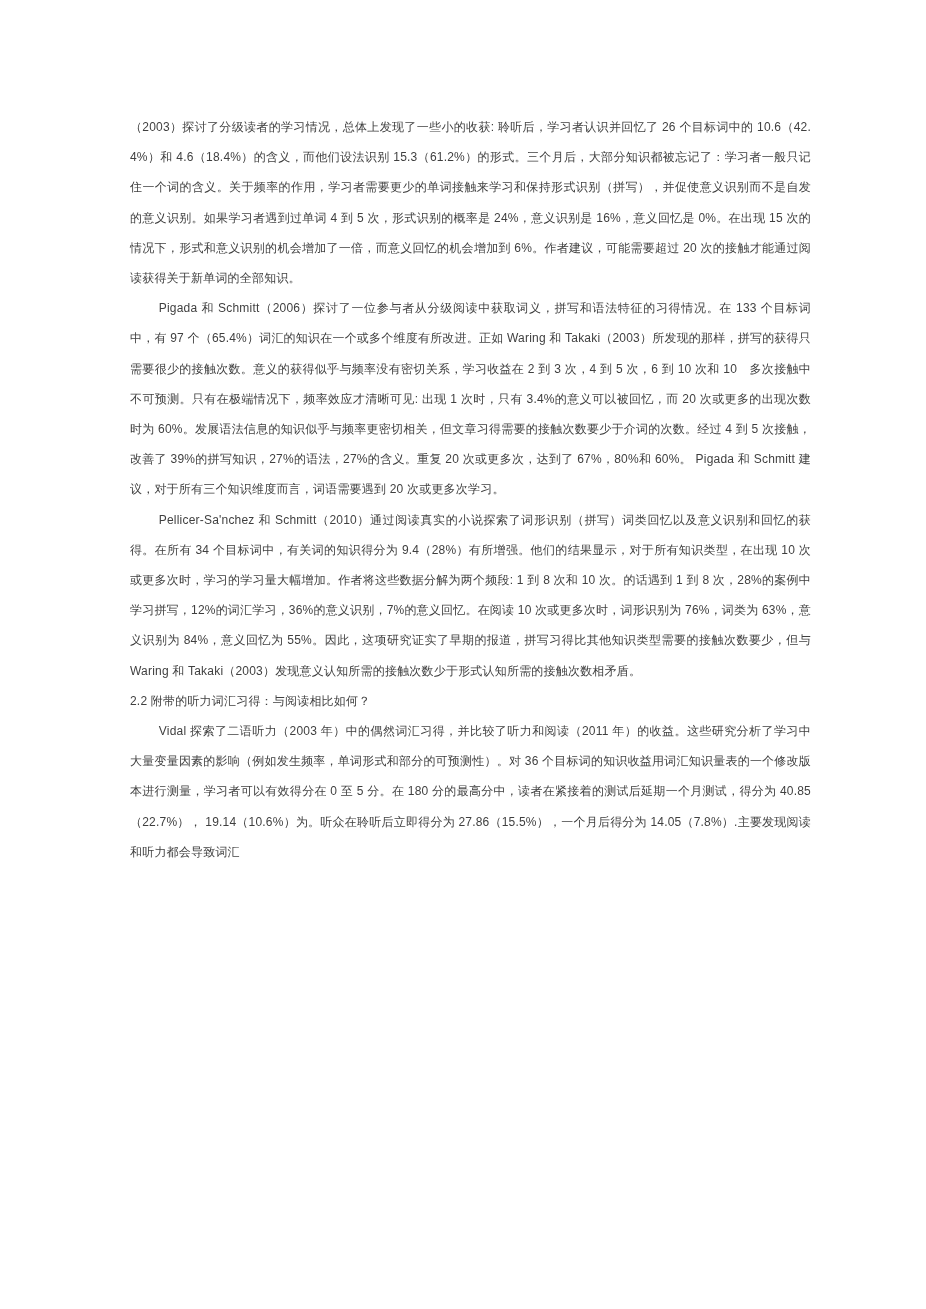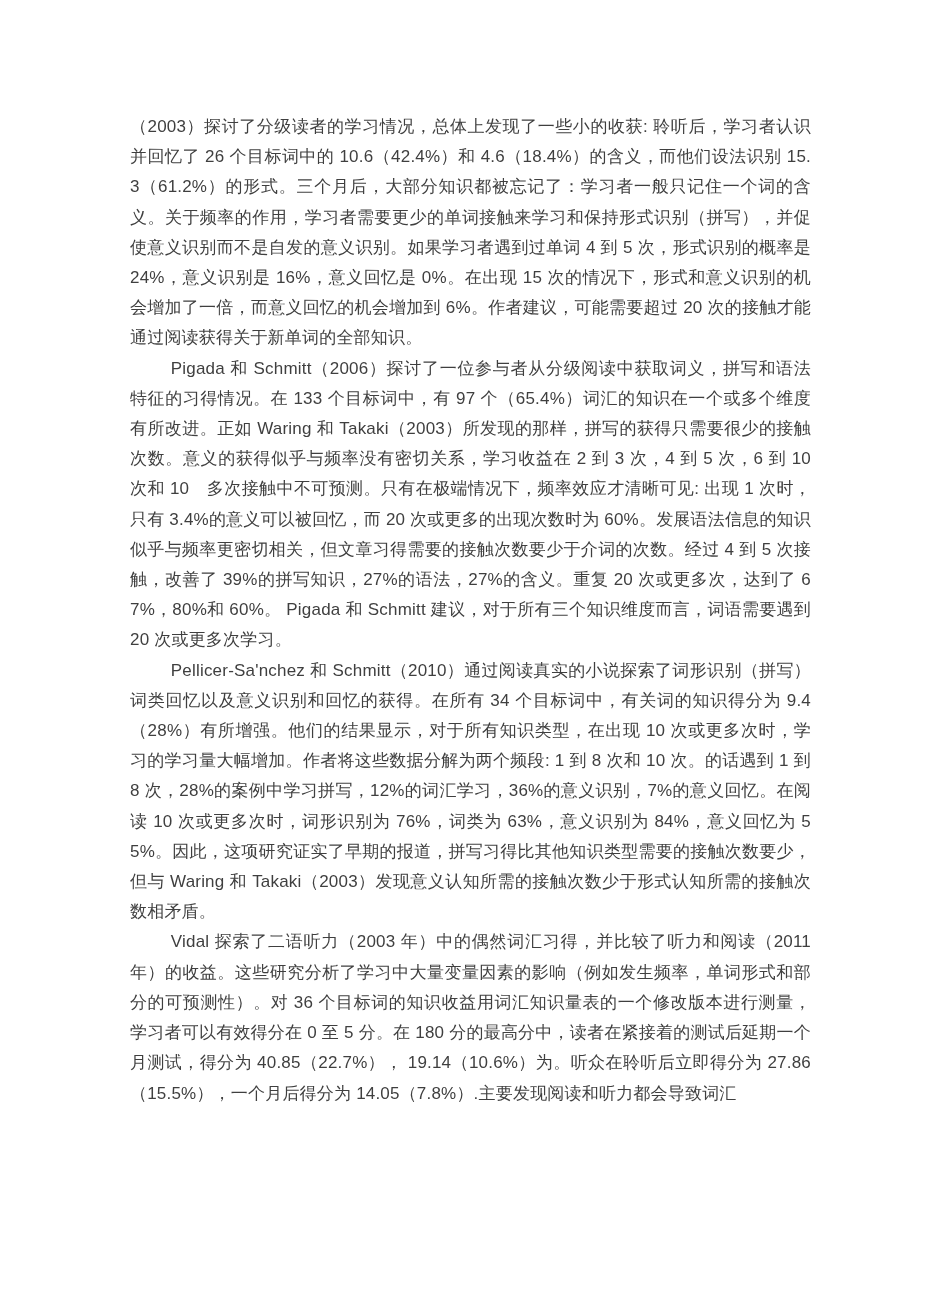--- a/index.html
+++ b/index.html
@@ -17,21 +17,21 @@
     position: absolute;
     inset: 0;
     background: #ffffff;
   }
   .text-block {
     position: absolute;
     left: 130px;
     top: 112px;
     width: 681px;
     font-family: "Liberation Sans", "DejaVu Sans", sans-serif;
-    font-size: 17px;
+    font-size: 12px;
     line-height: 30.2px;
     color: #3f3f3f;
     text-align: justify;
     text-justify: inter-ideograph;
     letter-spacing: 0.2px;
     word-break: break-all;
   }
   .text-block p,
   .text-block h2 {
     margin: 0;
@@ -45,15 +45,16 @@
   }
 </style>
 </head>
 <body style="background: rgb(255, 255, 255);">
 
 <div class="page">
   <div class="text-block" id="doc" style="color: rgb(63, 63, 63);">
       <p>（2003）探讨了分级读者的学习情况，总体上发现了一些小的收获: 聆听后，学习者认识并回忆了 26 个目标词中的 10.6（42.4%）和 4.6（18.4%）的含义，而他们设法识别 15.3（61.2%）的形式。三个月后，大部分知识都被忘记了：学习者一般只记住一个词的含义。关于频率的作用，学习者需要更少的单词接触来学习和保持形式识别（拼写），并促使意义识别而不是自发的意义识别。如果学习者遇到过单词 4 到 5 次，形式识别的概率是 24%，意义识别是 16%，意义回忆是 0%。在出现 15 次的情况下，形式和意义识别的机会增加了一倍，而意义回忆的机会增加到 6%。作者建议，可能需要超过 20 次的接触才能通过阅读获得关于新单词的全部知识。</p>
       <p class="indent">Pigada 和 Schmitt（2006）探讨了一位参与者从分级阅读中获取词义，拼写和语法特征的习得情况。在 133 个目标词中，有 97 个（65.4%）词汇的知识在一个或多个维度有所改进。正如 Waring 和 Takaki（2003）所发现的那样，拼写的获得只需要很少的接触次数。意义的获得似乎与频率没有密切关系，学习收益在 2 到 3 次，4 到 5 次，6 到 10 次和 10　多次接触中不可预测。只有在极端情况下，频率效应才清晰可见: 出现 1 次时，只有 3.4%的意义可以被回忆，而 20 次或更多的出现次数时为 60%。发展语法信息的知识似乎与频率更密切相关，但文章习得需要的接触次数要少于介词的次数。经过 4 到 5 次接触，改善了 39%的拼写知识，27%的语法，27%的含义。重复 20 次或更多次，达到了 67%，80%和 60%。 Pigada 和 Schmitt 建议，对于所有三个知识维度而言，词语需要遇到 20 次或更多次学习。</p>
       <p class="indent">Pellicer-Sa'nchez 和 Schmitt（2010）通过阅读真实的小说探索了词形识别（拼写）词类回忆以及意义识别和回忆的获得。在所有 34 个目标词中，有关词的知识得分为 9.4（28%）有所增强。他们的结果显示，对于所有知识类型，在出现 10 次或更多次时，学习的学习量大幅增加。作者将这些数据分解为两个频段: 1 到 8 次和 10 次。的话遇到 1 到 8 次，28%的案例中学习拼写，12%的词汇学习，36%的意义识别，7%的意义回忆。在阅读 10 次或更多次时，词形识别为 76%，词类为 63%，意义识别为 84%，意义回忆为 55%。因此，这项研究证实了早期的报道，拼写习得比其他知识类型需要的接触次数要少，但与 Waring 和 Takaki（2003）发现意义认知所需的接触次数少于形式认知所需的接触次数相矛盾。</p>
+      <h2>2.2 附带的听力词汇习得：与阅读相比如何？</h2>
       <p class="indent">Vidal 探索了二语听力（2003 年）中的偶然词汇习得，并比较了听力和阅读（2011 年）的收益。这些研究分析了学习中大量变量因素的影响（例如发生频率，单词形式和部分的可预测性）。对 36 个目标词的知识收益用词汇知识量表的一个修改版本进行测量，学习者可以有效得分在 0 至 5 分。在 180 分的最高分中，读者在紧接着的测试后延期一个月测试，得分为 40.85（22.7%）， 19.14（10.6%）为。听众在聆听后立即得分为 27.86（15.5%），一个月后得分为 14.05（7.8%）.主要发现阅读和听力都会导致词汇</p>
     </div>
 </div>
 
 </body></html>

